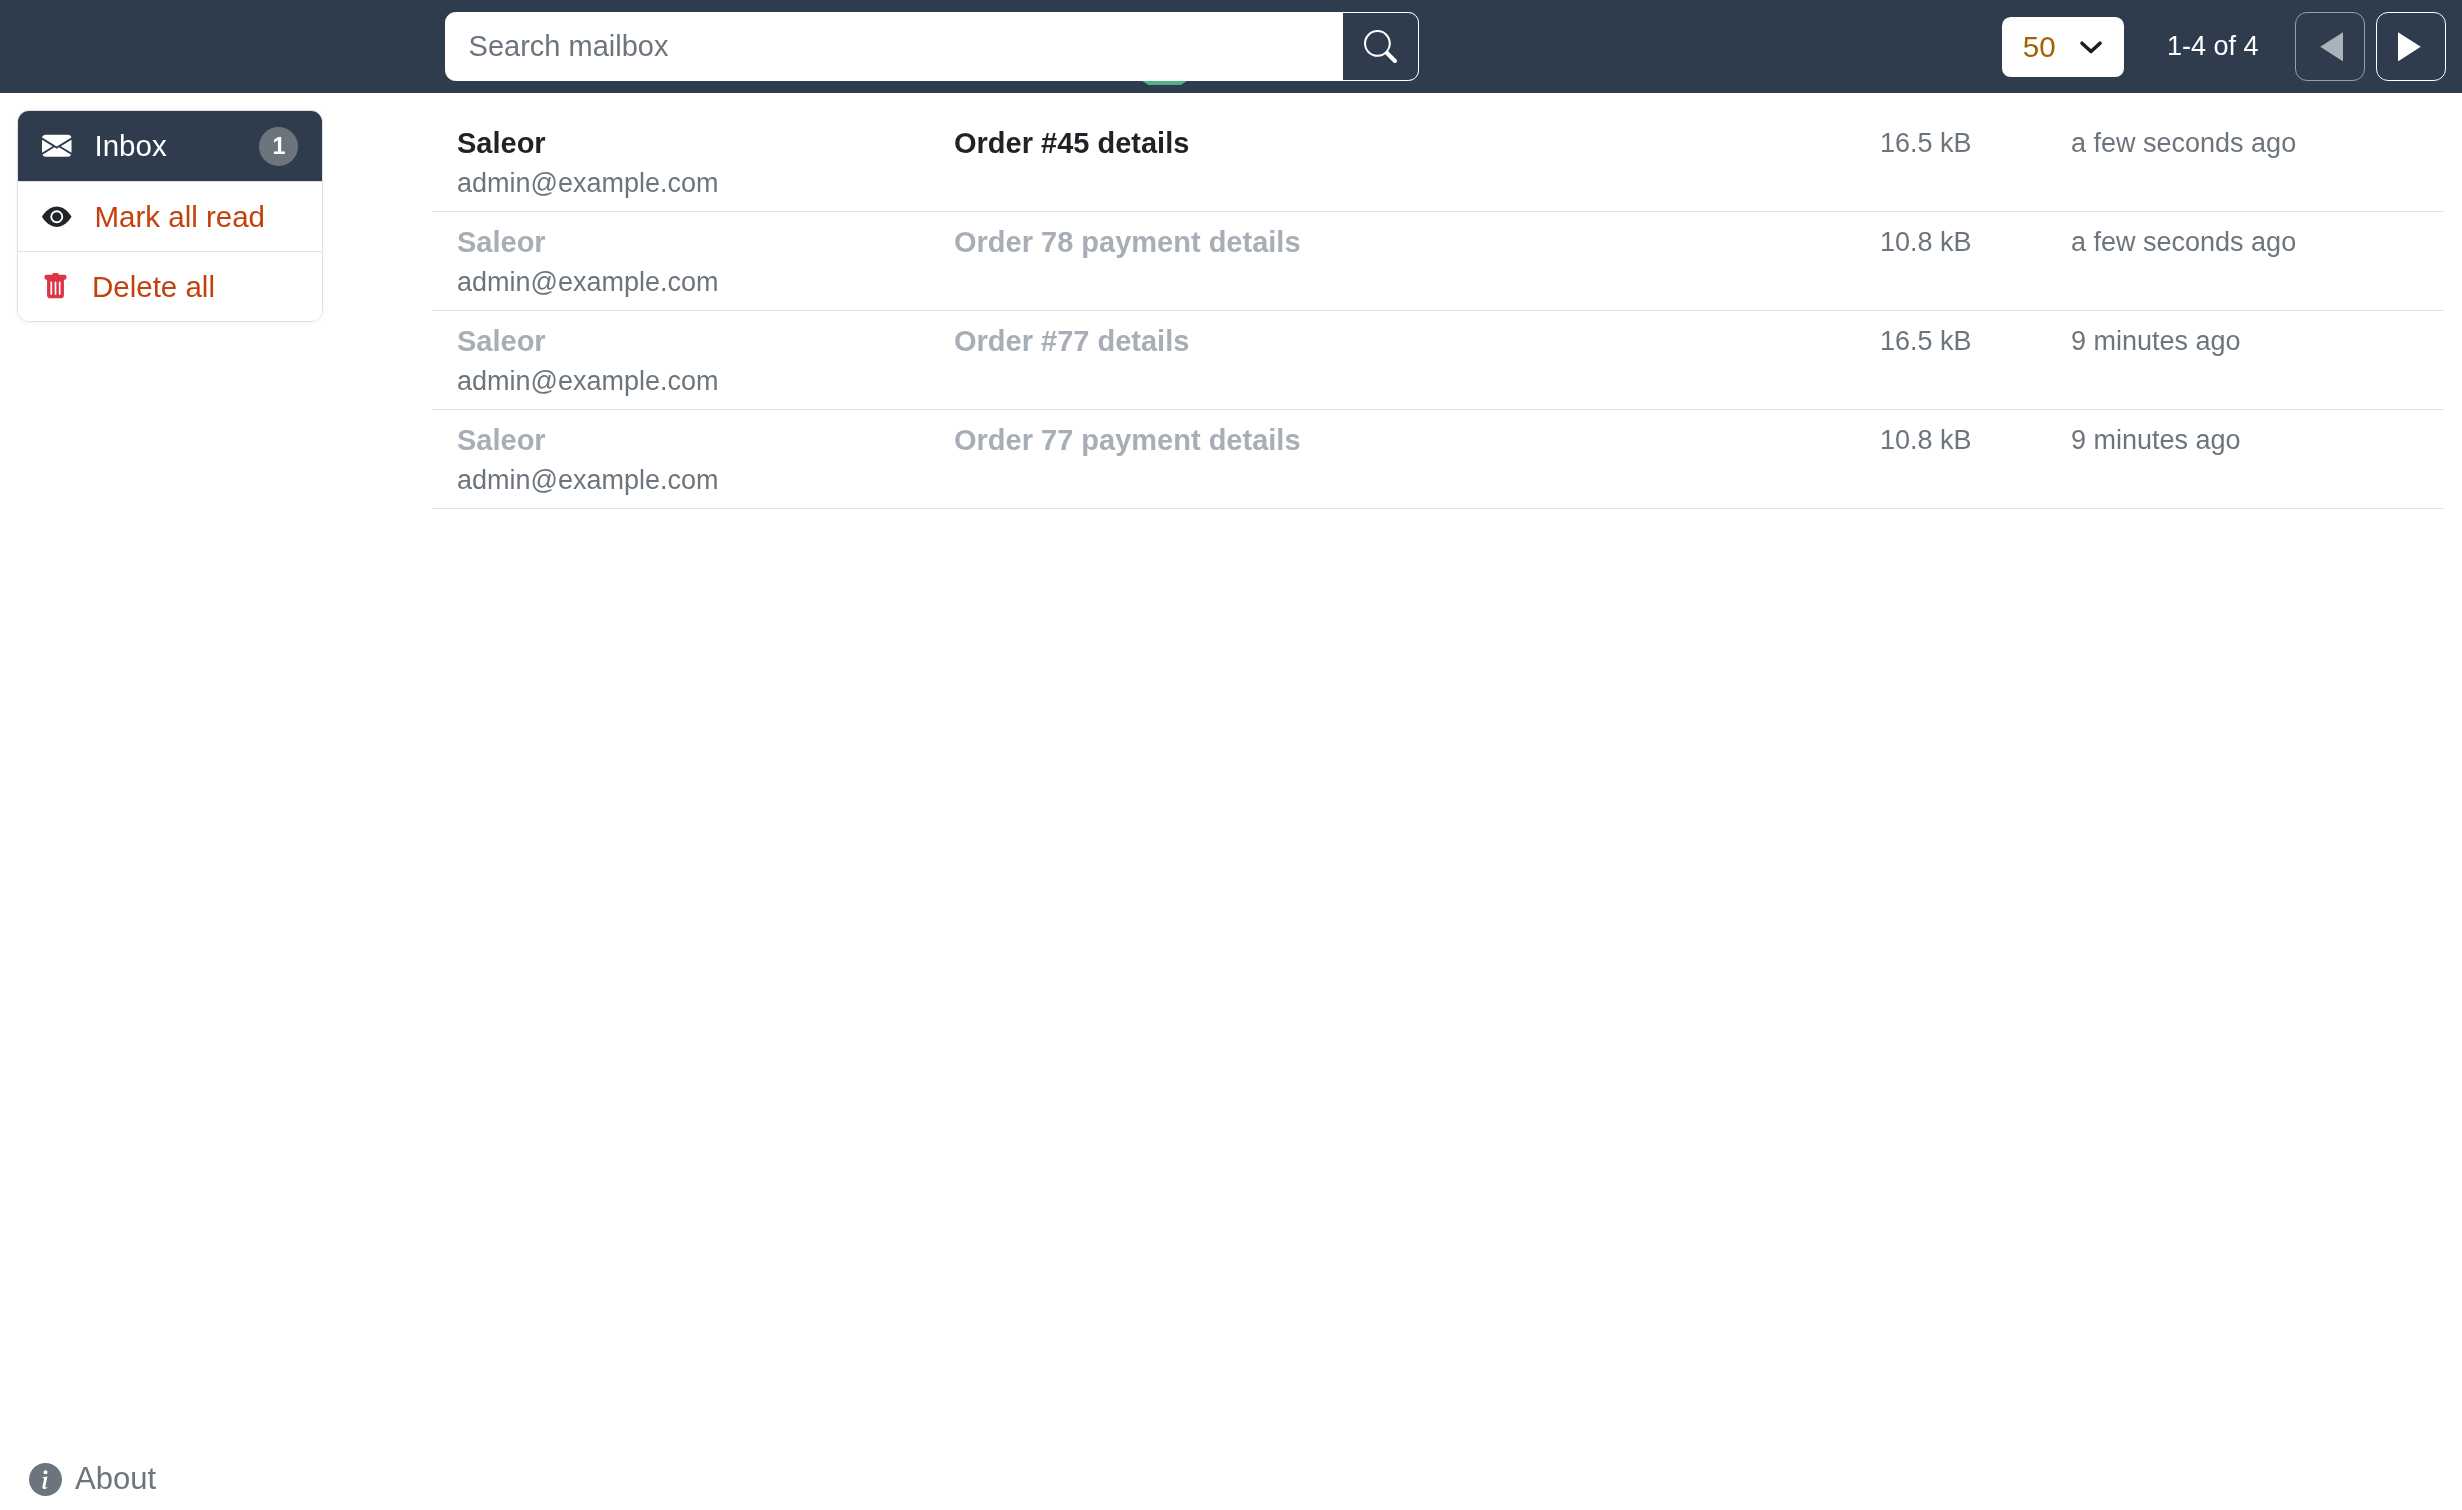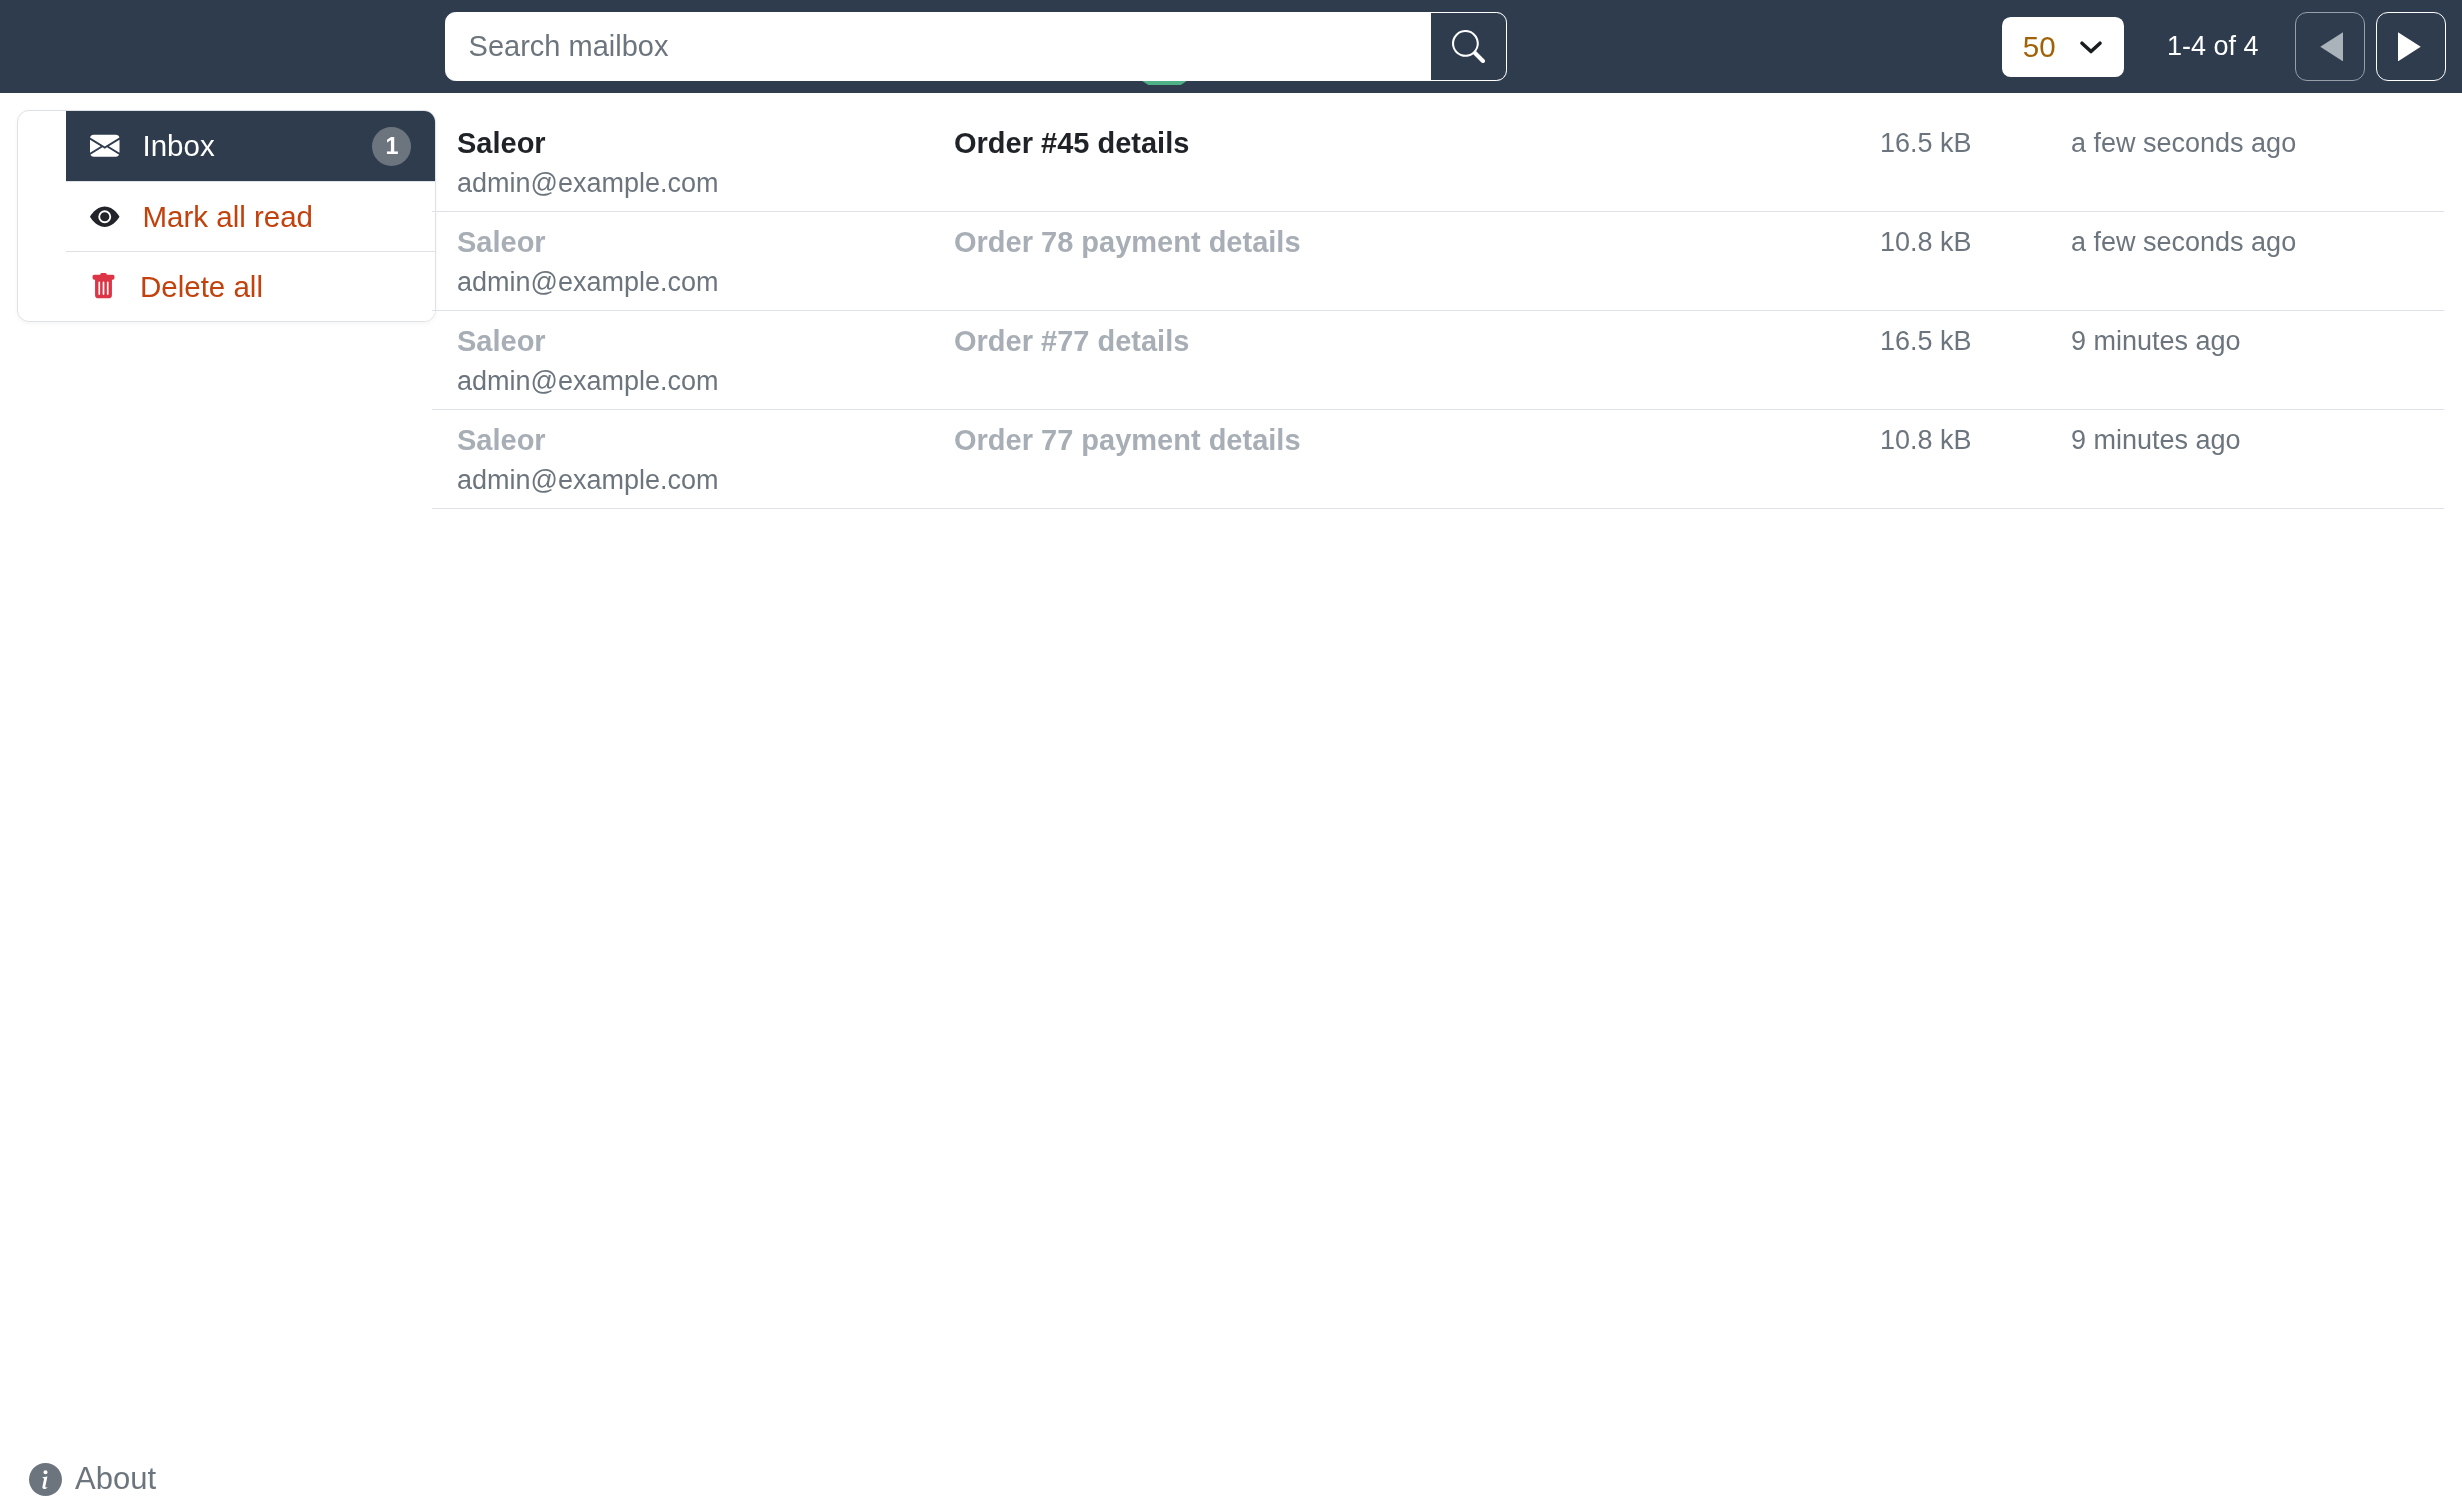--- a/index.html
+++ b/index.html
@@ -19,21 +19,21 @@
     display:flex; align-items:center;
     padding:0 21px;
     justify-content:center;
   }
   .brand { display:flex; align-items:center; gap:17.4px; cursor:pointer; }
   .brand svg { width:76px; height:76px; display:block; }
   .brand-name { color:#d6dade; font-size:36px; font-weight:400; letter-spacing:0.4px; }
 
   .search-group {
     position:absolute; left:445px; top:12px;
-    width:1062px; height:69px;
+    width:974px; height:69px;
     display:flex;
     border:1.7px solid #fff; border-radius:10.4px;
     overflow:hidden; background:#fff;
   }
   .search-input {
     flex:1; border:none; outline:none;
     font-family:"Liberation Sans", sans-serif;
     font-size:29px; color:#212529;
     padding:0 22.6px; background:#fff;
   }
@@ -72,26 +72,25 @@
     cursor:pointer;
   }
   .pager-btn.prev { border:1.7px solid #97a0a9; margin-right:11.3px; }
   .pager-btn.prev svg { fill:#aab2ba; }
   .pager-btn.next { border:1.7px solid #ffffff; }
   .pager-btn.next svg { fill:#ffffff; }
   .pager-btn svg { width:26px; height:29.5px; }
 
   
   .sidebar {
-    position:absolute; left:17.4px; top:110px; width:419px;
+    position:absolute; left:17.4px; top:110px; width:306px;
     background:#fff;
     border:0.9px solid #dee2e6; border-radius:12px;
     box-shadow:0 1.7px 5.2px rgba(0,0,0,.04);
     overflow:hidden;
-    padding-left:48px;
   }
   .side-item {
     height:70px;
     display:flex; align-items:center;
     padding:0 24px; gap:22.6px;
     font-size:29.5px; color:#c2410c;
     cursor:pointer; background:#fff;
   }
   .side-item + .side-item { border-top:0.9px solid #dee2e6; }
   .side-item.active { background:#2e3c4e; color:#ffffff; }

